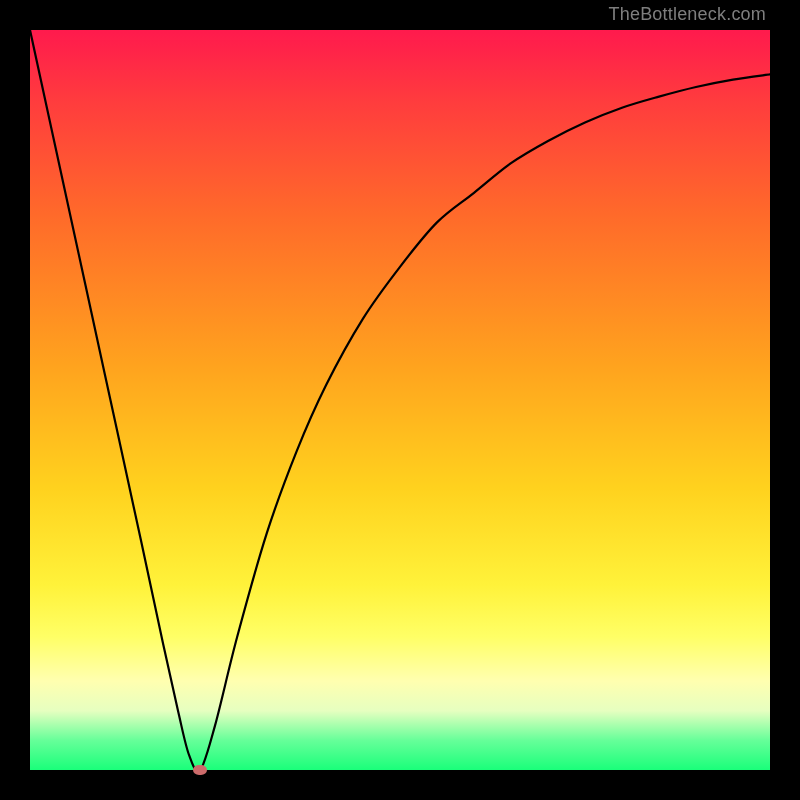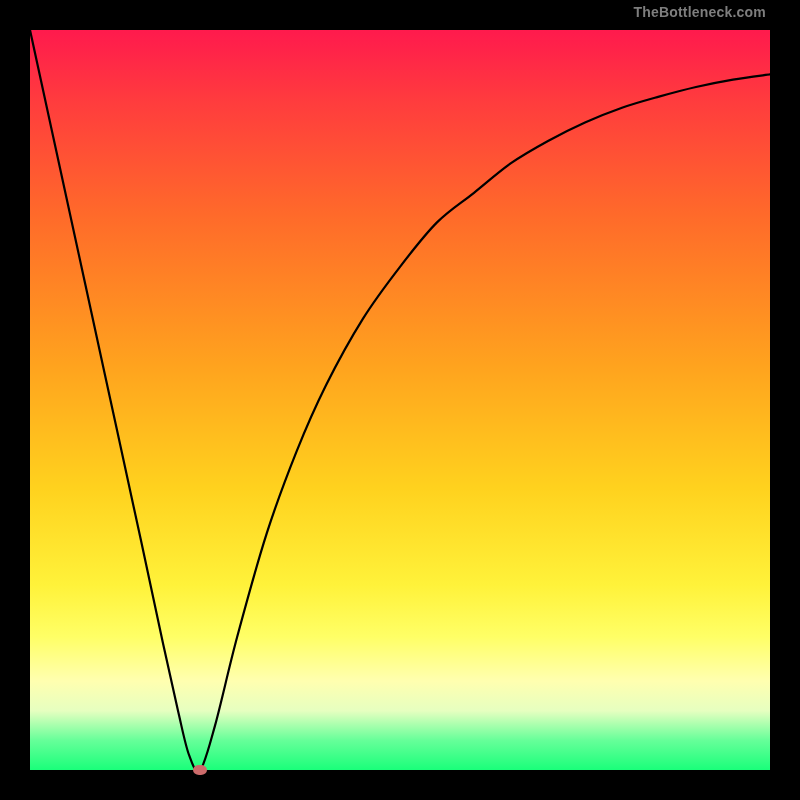--- a/index.html
+++ b/index.html
@@ -50,22 +50,22 @@
     height: 10px;
     border-radius: 6px / 5px;
     background: #cc6b6b;
     transform: translate(-50%, -50%);
   }
   .watermark {
     position: absolute;
     top: 4px;
     right: 34px;
     color: #7e7e7e;
-    font-size: 14px;
-    font-weight: 700;
+    font-size: 18px;
+    font-weight: 400;
     letter-spacing: 0.2px;
   }
 </style>
 </head>
 <body>
 
 <div class="frame">
   <div class="plot-area">
     <svg viewBox="0 0 740 740" preserveAspectRatio="none">
       <path id="curve-path" d="M 0 0 C 6.166666666666667 28.366666666666656, 24.666666666666664 113.46666666666661, 37 170.19999999999993 C 49.333333333333336 226.93333333333325, 61.666666666666664 283.66666666666663, 74 340.4 C 86.33333333333333 397.1333333333333, 101.13333333333334 464.9666666666667, 111 510.6 C 120.86666666666666 556.2333333333333, 127.03333333333332 585.8333333333334, 133.2 614.2 C 139.36666666666665 642.5666666666667, 143.68333333333334 662.3, 148 680.8 C 152.31666666666666 699.3, 155.39999999999998 715.3333333333334, 159.1 725.2 C 162.8 735.0666666666667, 165.88333333333335 744.9333333333334, 170.20000000000002 740 C 174.51666666666668 735.0666666666666, 178.83333333333334 717.8000000000001, 185 695.6 C 191.16666666666666 673.4, 198.5666666666667 638.8666666666667, 207.20000000000002 606.8 C 215.83333333333334 574.7333333333332, 226.93333333333334 534.0333333333333, 236.8 503.2 C 246.66666666666669 472.3666666666667, 256.5333333333333 446.4666666666667, 266.4 421.8 C 276.26666666666665 397.1333333333333, 284.9 377.4, 296 355.2 C 307.1 333, 320.6666666666667 308.33333333333337, 333 288.6 C 345.3333333333333 268.8666666666667, 357.66666666666663 252.8333333333333, 370 236.79999999999995 C 382.33333333333337 220.76666666666662, 394.66666666666674 204.73333333333332, 407.00000000000006 192.39999999999998 C 419.33333333333337 180.06666666666663, 431.6666666666667 172.6666666666666, 444 162.79999999999995 C 456.3333333333333 152.9333333333333, 468.6666666666667 141.83333333333337, 481 133.20000000000005 C 493.3333333333333 124.56666666666672, 505.6666666666667 117.78333333333335, 518 111 C 530.3333333333334 104.21666666666665, 542.6666666666666 98.05000000000001, 555 92.5 C 567.3333333333334 86.94999999999999, 579.6666666666666 82.0166666666666, 592 77.69999999999993 C 604.3333333333334 73.38333333333327, 616.6666666666666 70.05333333333334, 629 66.60000000000002 C 641.3333333333334 63.146666666666704, 653.6666666666666 59.816666666666684, 666 56.98000000000002 C 678.3333333333334 54.14333333333335, 690.6666666666666 51.6766666666667, 703 49.58000000000004 C 715.3333333333334 47.483333333333384, 733.8333333333334 45.263333333333414, 740 44.40000000000009" fill="none" stroke="#000" stroke-width="2.2" stroke-linejoin="round" stroke-linecap="round"></path>

